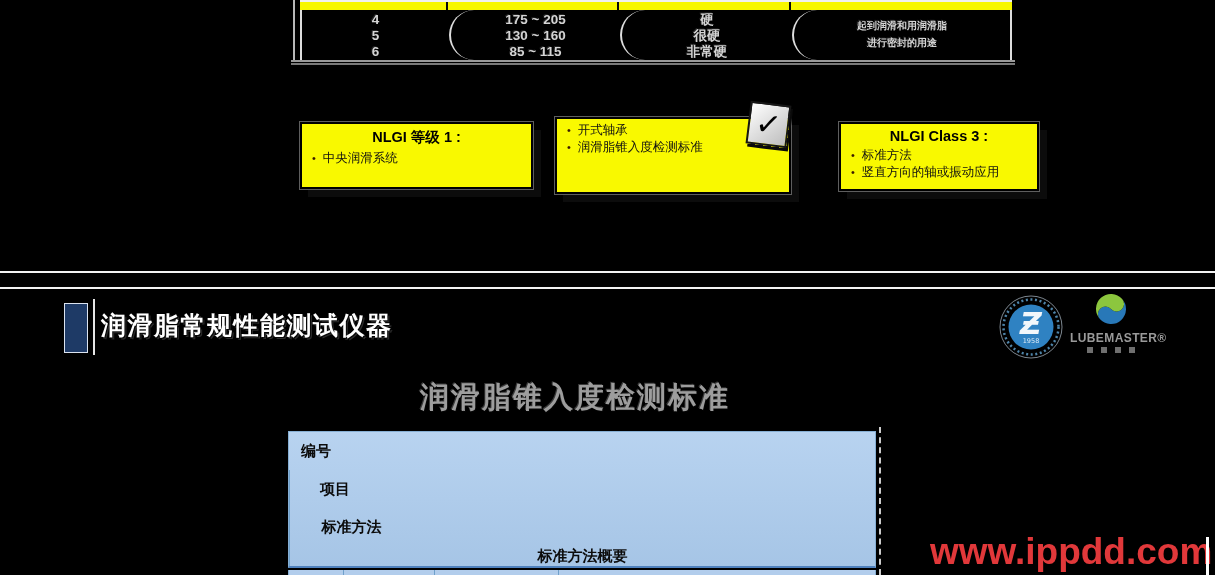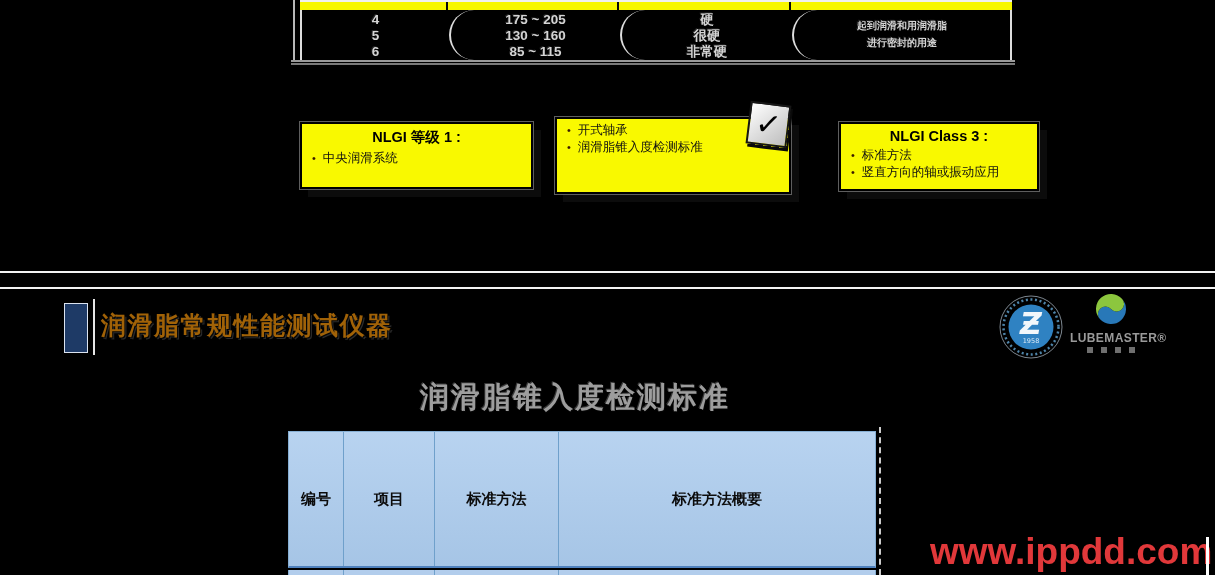--- a/index.html
+++ b/index.html
@@ -39,37 +39,37 @@
 
   
   .rule{position:absolute;left:0;width:1215px;height:2px;background:#f2f2f2;}
   .rule1{top:271px;} .rule2{top:287px;}
 
   
   .s2-accent{position:absolute;left:64px;top:303px;width:24px;height:50px;background:#1e3a66;
              border:1px solid #dbe3f0;box-sizing:border-box;}
   .s2-accent-line{position:absolute;left:93px;top:299px;width:2px;height:56px;background:#e6e6e6;}
   .ghost-title{position:absolute;left:101px;top:309px;font-size:25px;font-weight:bold;
-               letter-spacing:1.5px;color:#a16207;text-shadow:1px 1px 0 #060606,2px 2px 0 #2c2c2c;}
+               letter-spacing:1.5px;color:#ffffff;text-shadow:1px 1px 0 #060606,2px 2px 0 #2c2c2c;}
   .ghost-subtitle{position:absolute;left:420px;top:378px;font-size:29px;font-weight:bold;
                letter-spacing:2px;color:#9d9d9d;text-shadow:1px 1px 0 #050505,-1px -1px 0 #3a3a3a;}
 
   
   .seal{position:absolute;left:998px;top:294px;width:66px;height:66px;}
   .lube{position:absolute;left:1070px;top:292px;width:82px;text-align:center;}
   .lube-brand{font-size:12px;font-weight:bold;color:#9a9a9a;letter-spacing:.4px;margin-top:1px;
               text-shadow:0 1px 0 #000;}
   .lube-cjk{margin-top:2px;height:6px;display:flex;justify-content:center;gap:8px;}
   .lube-cjk span{display:inline-block;width:6px;height:6px;background:#6f6f6f;}
 
   
   .bt{position:absolute;left:288px;top:431px;width:588px;height:144px;}
   .bt-header{position:absolute;left:0;top:0;width:100%;height:137px;box-sizing:border-box;
              background:linear-gradient(180deg,#b8d3f0 0%,#a6c5e6 100%);
-             border:1px solid #86afd4;border-bottom:2px solid #4f81bd;display:flex;}
+             border:1px solid #86afd4;border-bottom:2px solid #4f81bd;display:flex;flex-direction:column;}
   .bt-cell{height:100%;box-sizing:border-box;display:flex;align-items:center;justify-content:center;
            font-size:15px;font-weight:bold;color:#0c0c0c;}
   .bt-cell + .bt-cell{border-left:1px solid #6fa0cb;}
   .bt-row2{position:absolute;left:0;top:139px;width:100%;height:5px;box-sizing:border-box;
            background:#b2cdec;border-left:1px solid #86afd4;border-right:1px solid #86afd4;display:flex;}
   .bt-row2 div{height:100%;box-sizing:border-box;}
   .bt-row2 div + div{border-left:1px solid #6fa0cb;}
   .bt-dash{position:absolute;left:879px;top:427px;height:148px;width:0;
            border-left:2px dashed #fff;opacity:.8;}
 

